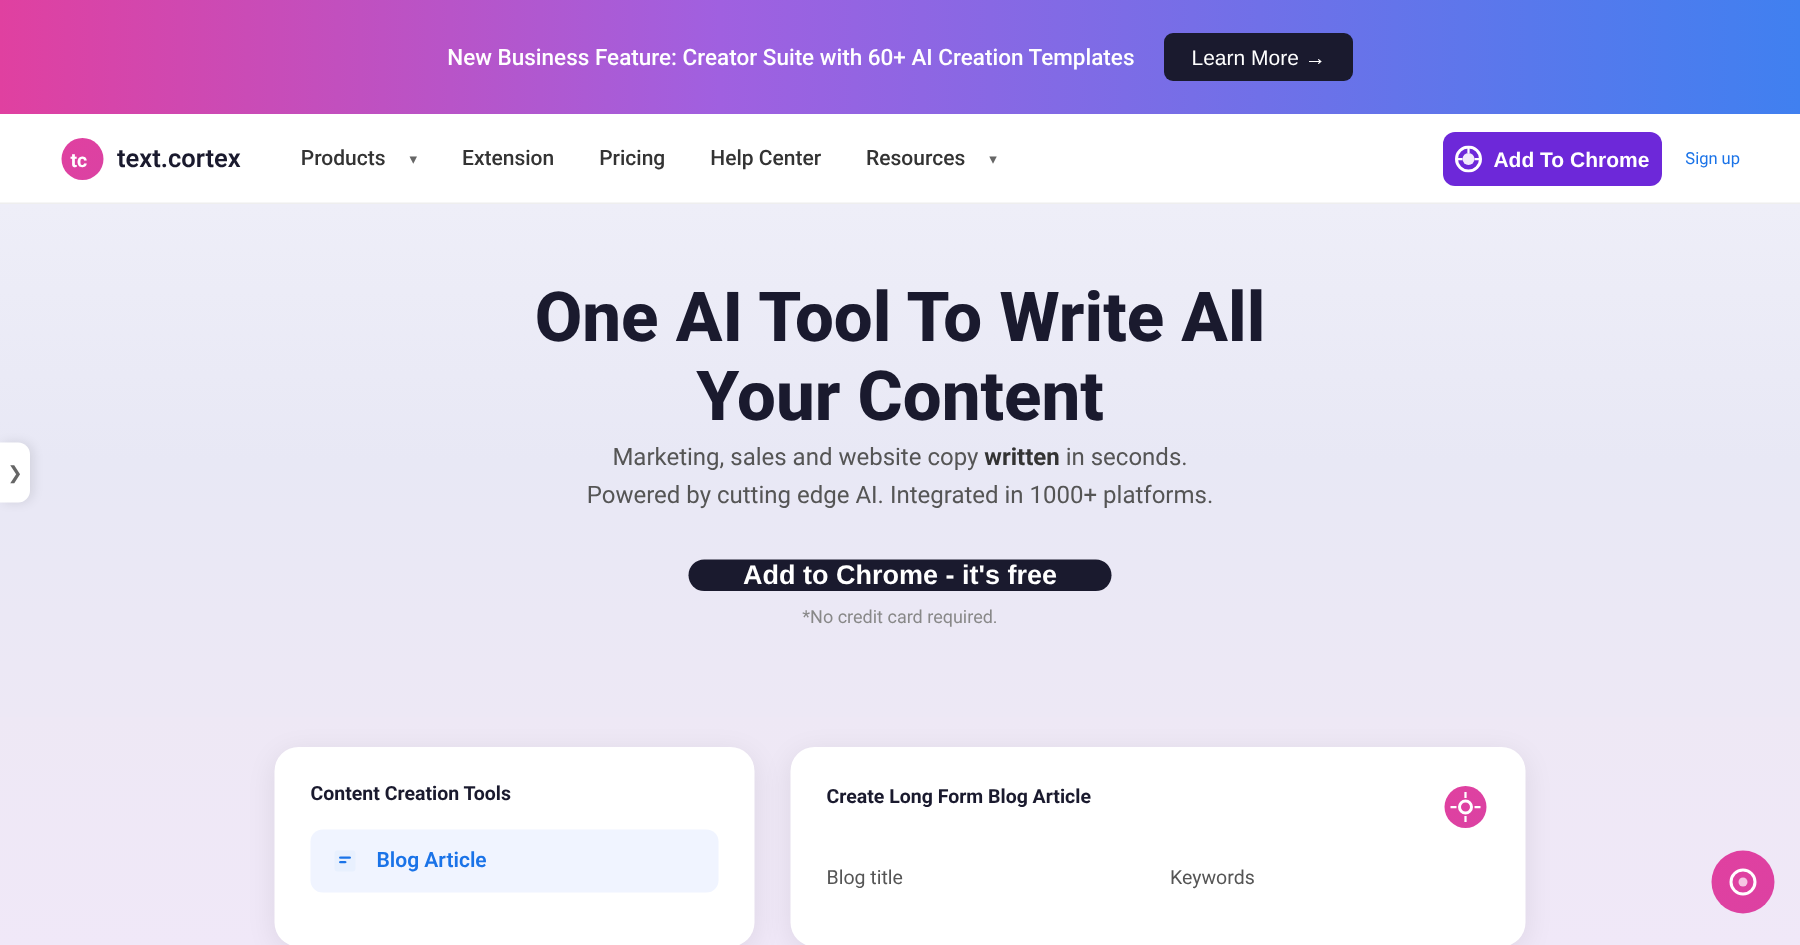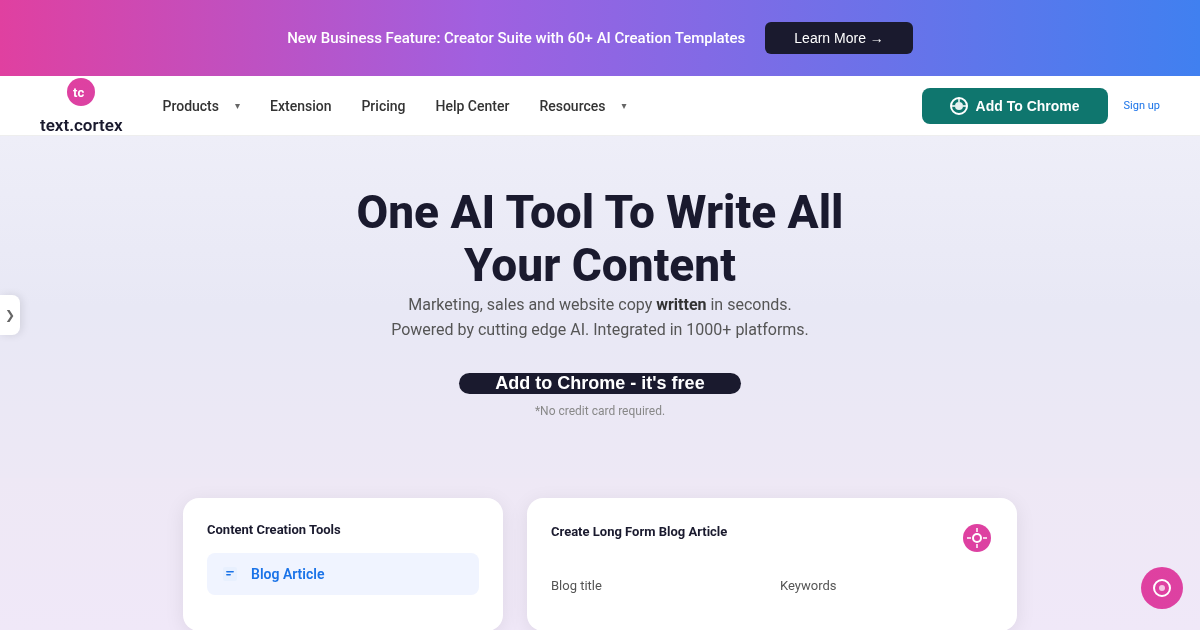--- a/index.html
+++ b/index.html
@@ -16,21 +16,21 @@
       color: white;
       font-size: 15px;
       font-weight: 500;
     }
     .banner-text { color: white; }
     .learn-more-btn {
       background: #1a1a2e;
       color: white;
       border: none;
       border-radius: 6px;
-      padding: 8px 29px;
+      padding: 8px 18px;
       font-size: 14px;
       font-weight: 500;
       cursor: pointer;
       display: flex;
       align-items: center;
       gap: 6px;
     }
 
     
     .navbar {
@@ -44,21 +44,20 @@
     }
     .logo {
       display: flex;
       align-items: center;
       gap: 8px;
       font-size: 17px;
       font-weight: 600;
       color: #1a1a2e;
       margin-right: 40px;
       text-decoration: none;
-      flex-direction: column;
     }
     .logo-icon {
       width: 30px;
       height: 30px;
     }
     .nav-links {
       display: flex;
       align-items: center;
       gap: 30px;
       flex: 1;
@@ -72,25 +71,25 @@
       align-items: center;
       gap: 16px;
       text-decoration: none;
     }
     .nav-actions {
       display: flex;
       align-items: center;
       gap: 16px;
     }
     .add-to-chrome-btn {
-      background: #0f766e;
+      background: #6d28d9;
       color: white;
       border: none;
       border-radius: 8px;
-      padding: 9px 28px;
+      padding: 9px 8px;
       font-size: 14px;
       font-weight: 600;
       cursor: pointer;
       display: flex;
       align-items: center;
       gap: 8px;
     }
     .signup-link {
       color: #1a73e8;
       font-size: 11px;

